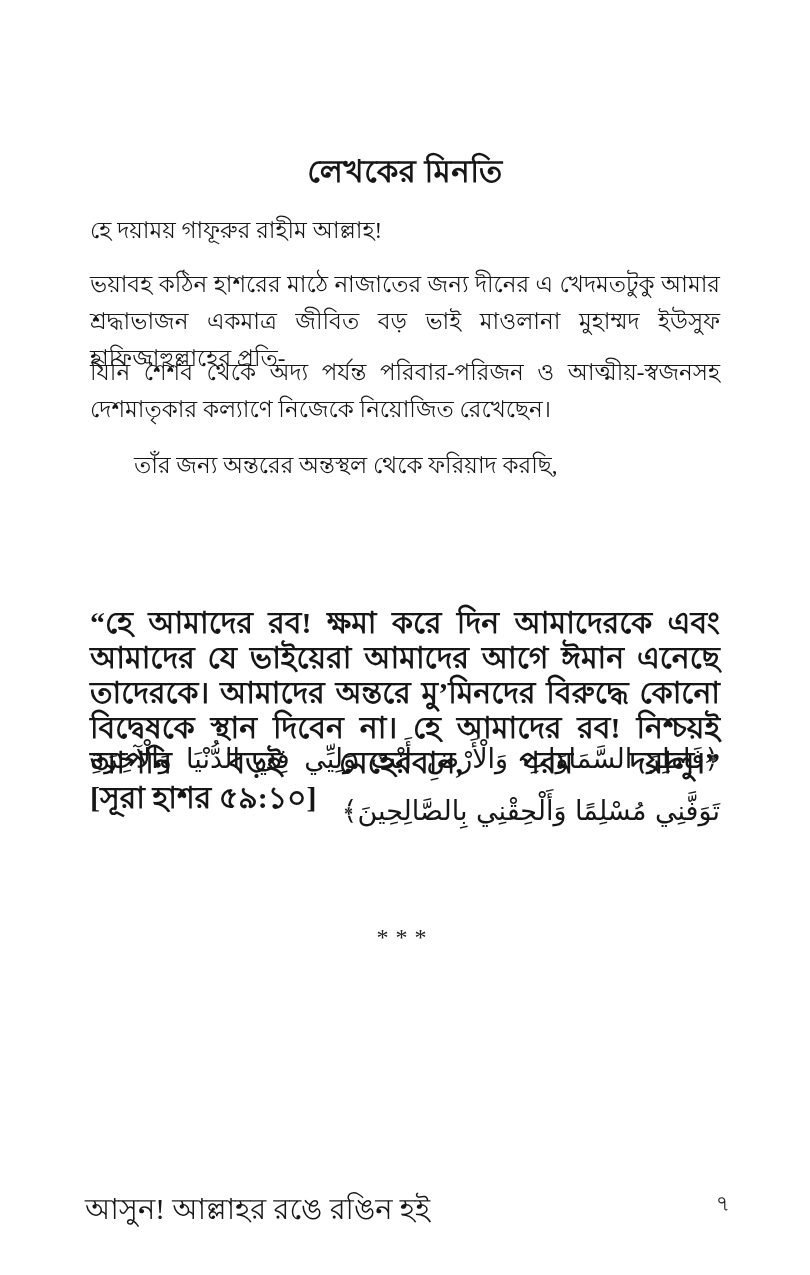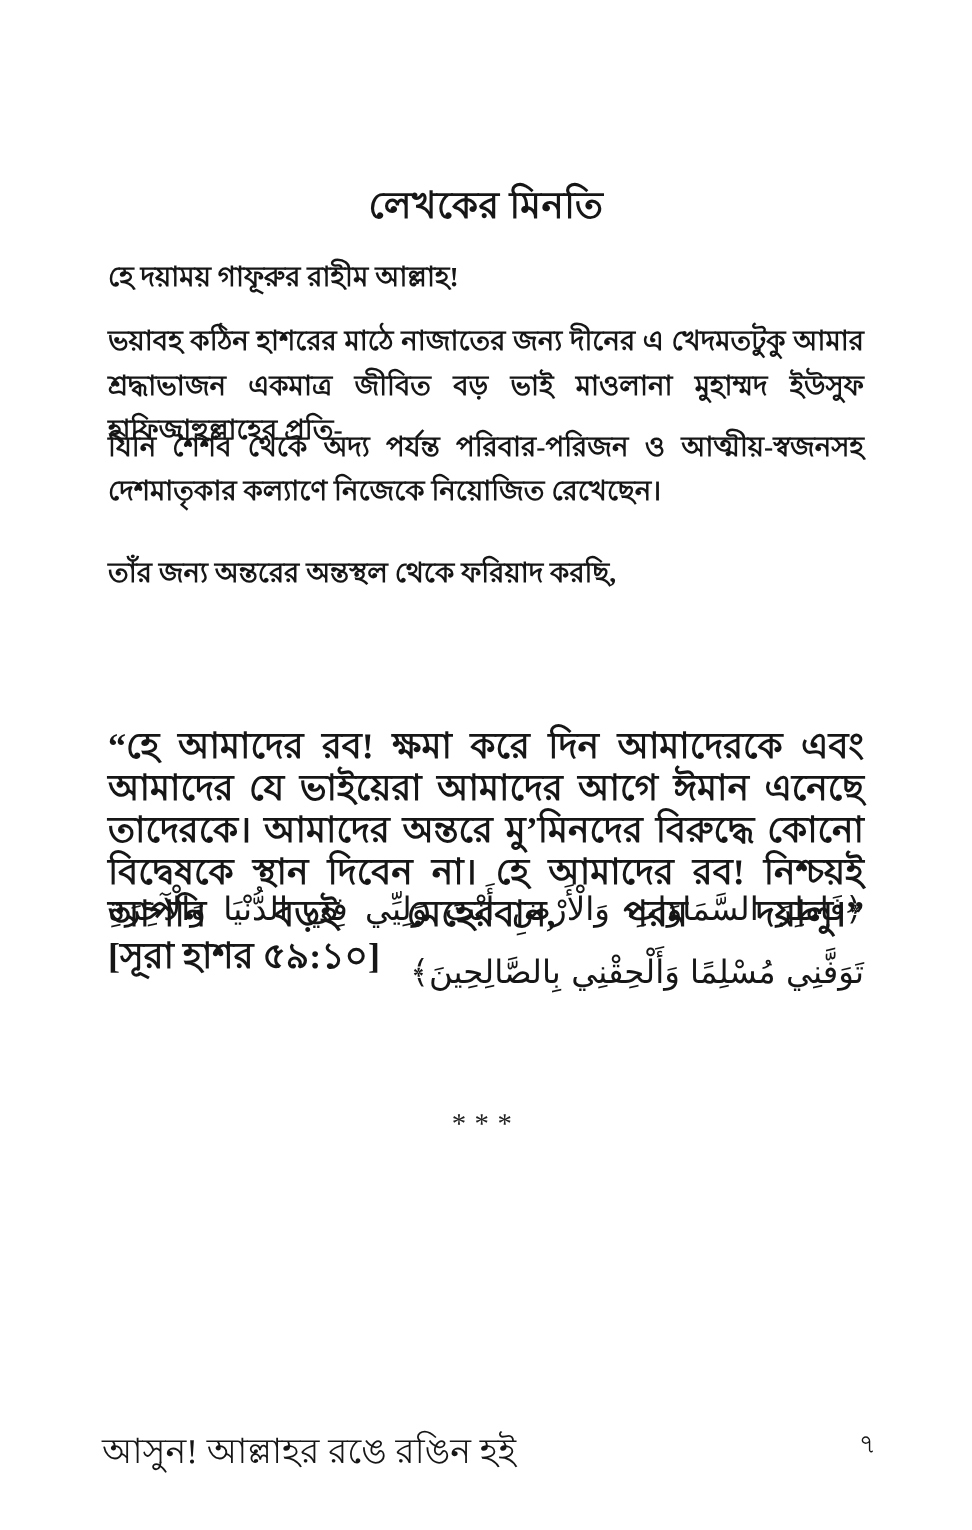--- a/index.html
+++ b/index.html
@@ -26,26 +26,25 @@
     top: 126px;
     text-align: center;
     font-size: 31px;
     font-weight: bold;
     letter-spacing: 0.5px;
   }
   .body-text {
     font-size: 23px;
     line-height: 37px;
     text-align: justify;
-    font-weight: bold;
   }
   .p1 { top: 189px; }
   .p2 { top: 243px; }
   .p3 { top: 331px; }
-  .p4 { top: 436px; }
+  .p4 { top: 424px; margin-left: 44px; }
   .arabic {
     direction: rtl;
     font-family: "DejaVu Sans", sans-serif;
     font-size: 27px;
     line-height: 52px;
     text-align: justify;
     text-align-last: right;
   }
   .v1 { top: 460px; }
   .v2 { top: 706px; }

